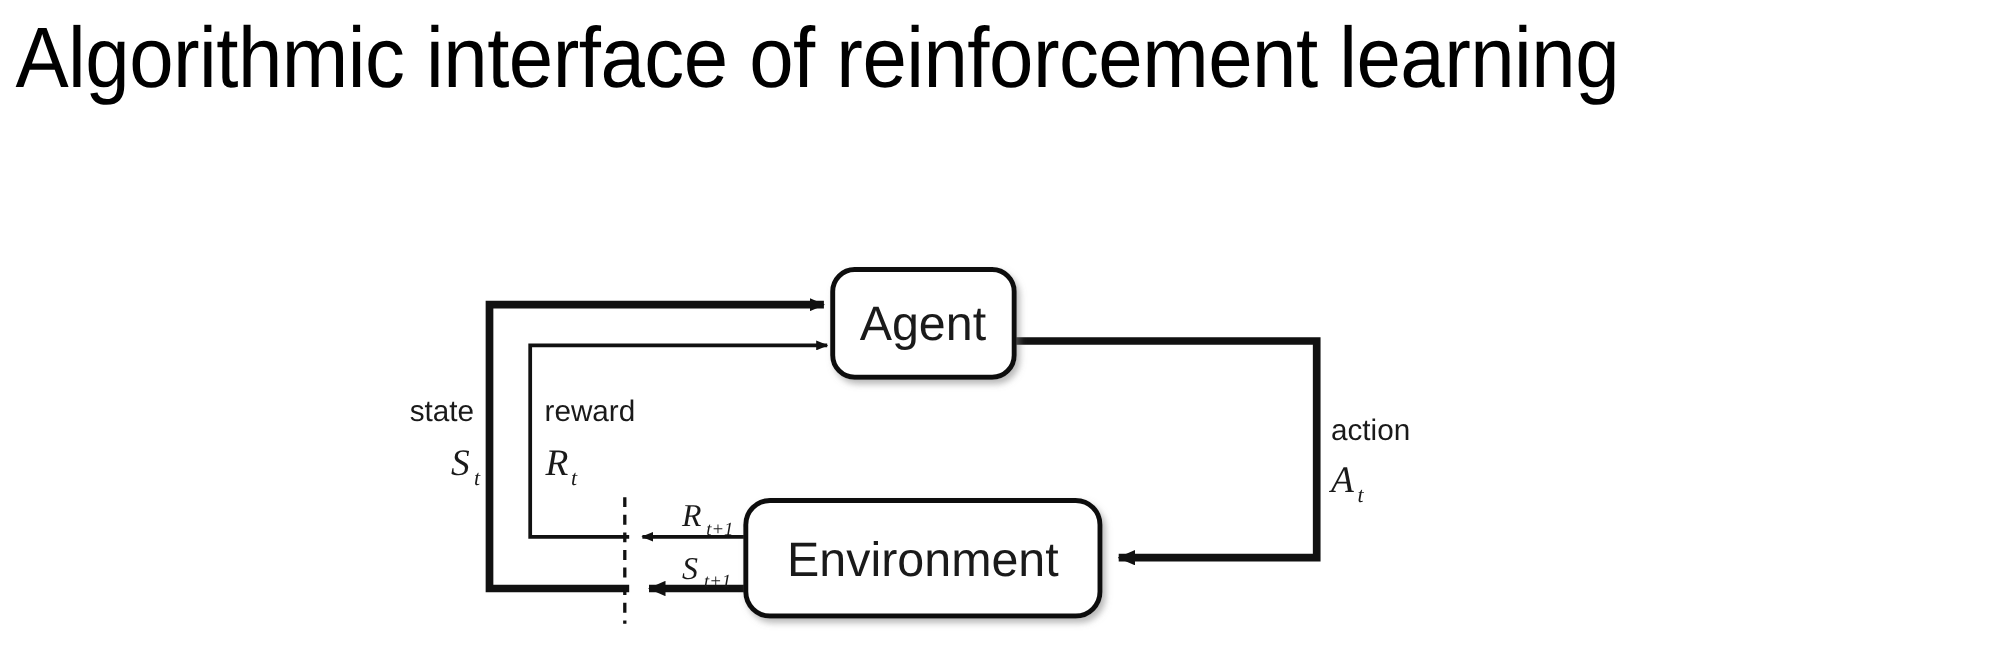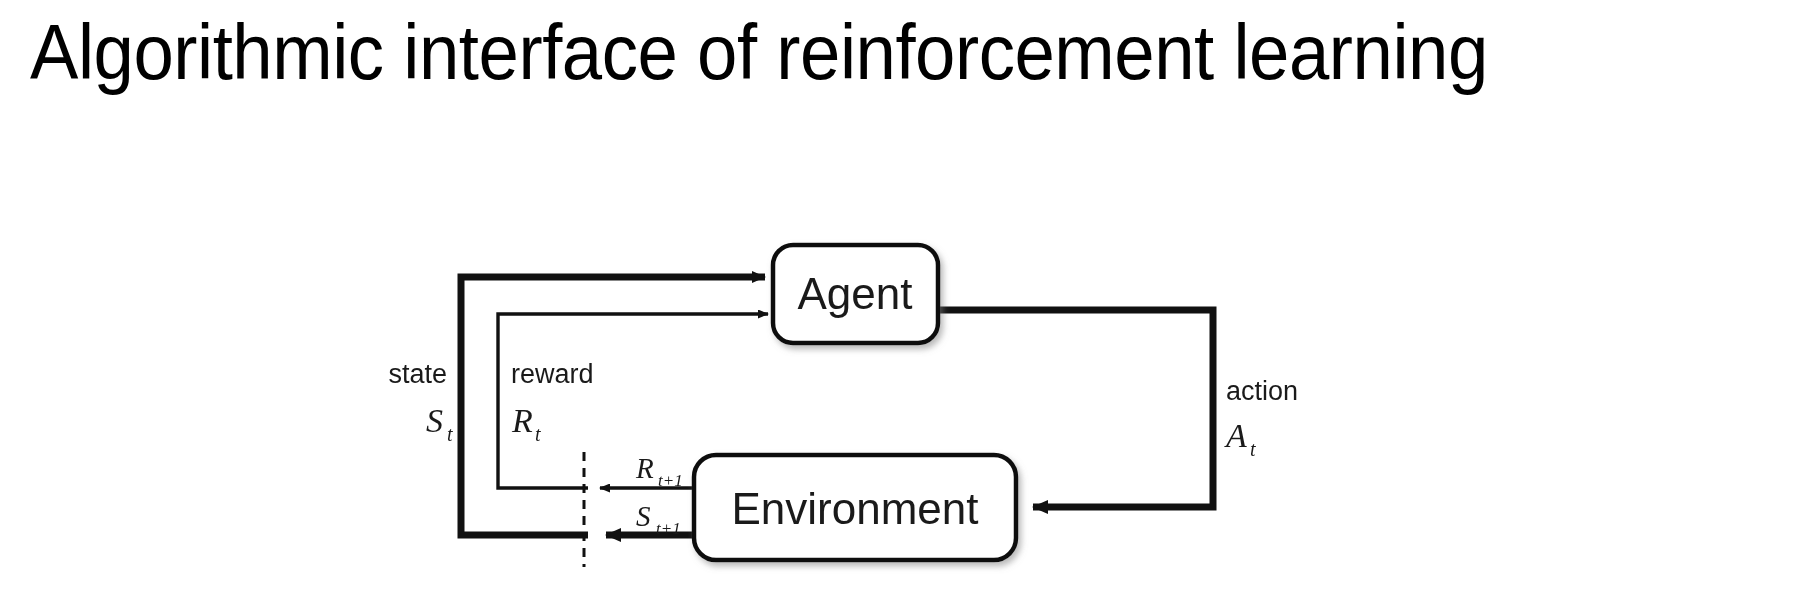--- a/index.html
+++ b/index.html
@@ -13,21 +13,20 @@
     height: 594px;
     overflow: hidden;
     font-family: "Liberation Sans", sans-serif;
     color: #000000;
   }
   .slide {
     position: relative;
     width: 1611px;
     height: 594px;
     background: #ffffff;
-    margin-left: 16px;
   }
   .slide-title {
     position: absolute;
     left: 14px;
     top: 4px;
     width: 1800px;
     font-family: "Liberation Sans", sans-serif;
     font-size: 78px;
     line-height: 96px;
     font-weight: 400;

